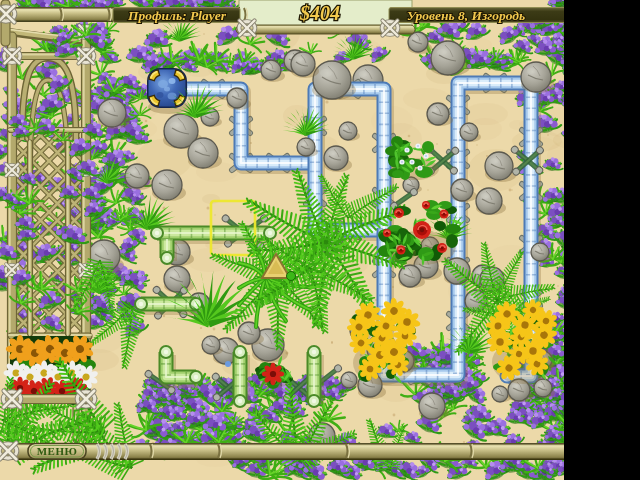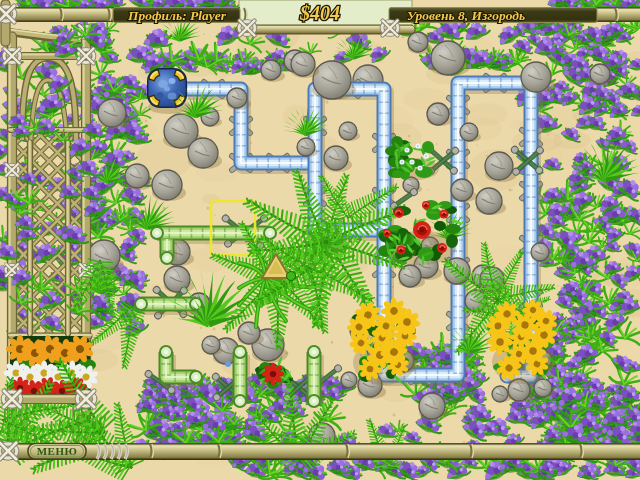--- a/index.html
+++ b/index.html
@@ -1,13 +1,13 @@
 <!DOCTYPE html>
 <html><head><meta charset="utf-8"><title>Garden</title>
-<style>html,body{margin:0;padding:0;background:#000}#s{width:640px;height:480px;overflow:hidden;font-family:"Liberation Sans",sans-serif}</style>
+<style>html,body{margin:0;padding:0;background:#000}#s{width:564px;height:480px;overflow:hidden;font-family:"Liberation Sans",sans-serif}</style>
 </head><body>
 <div id="s"><svg xmlns="http://www.w3.org/2000/svg" width="640" height="480" viewBox="0 0 640 480">
       <defs>
         <radialGradient id="rockg" cx="0.38" cy="0.32" r="0.85">
           <stop offset="0" stop-color="#ceccc2"></stop>
           <stop offset="0.5" stop-color="#a5a397"></stop>
           <stop offset="1" stop-color="#6f6d61"></stop>
         </radialGradient>
         <linearGradient id="poleg" x1="0" y1="0" x2="0" y2="1">
           <stop offset="0" stop-color="#9a9158"></stop>

